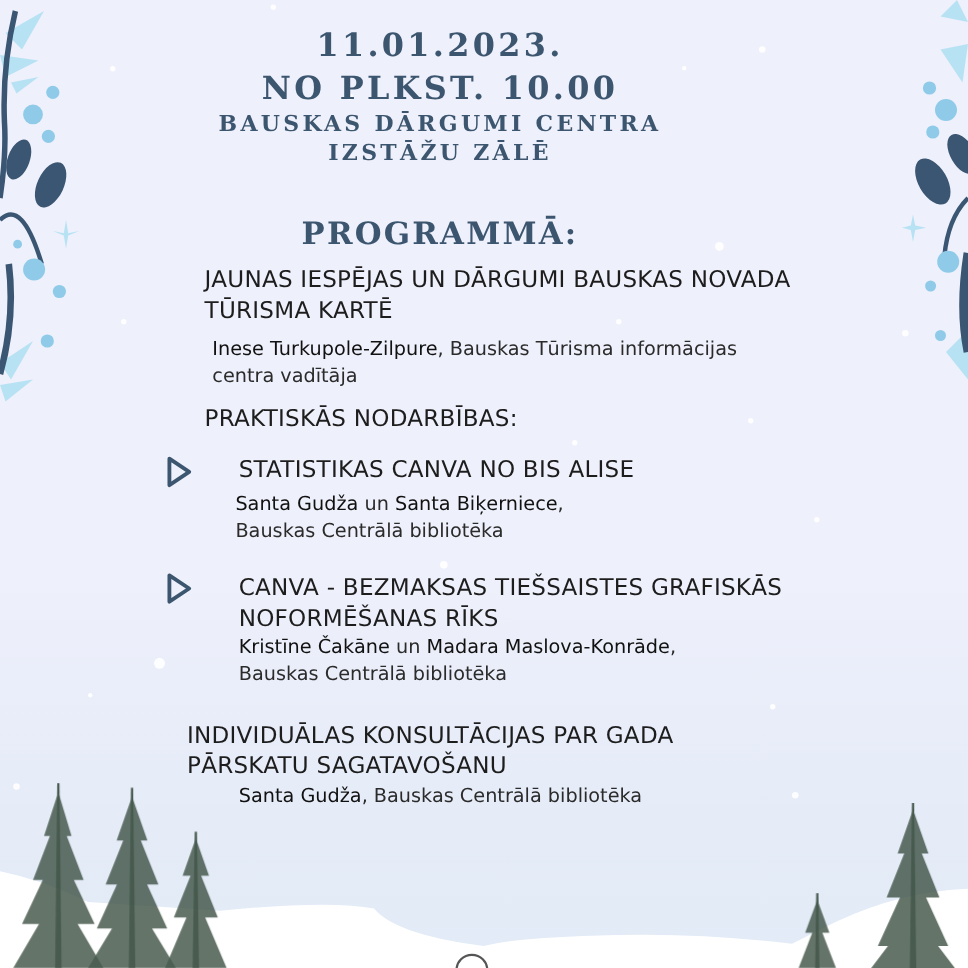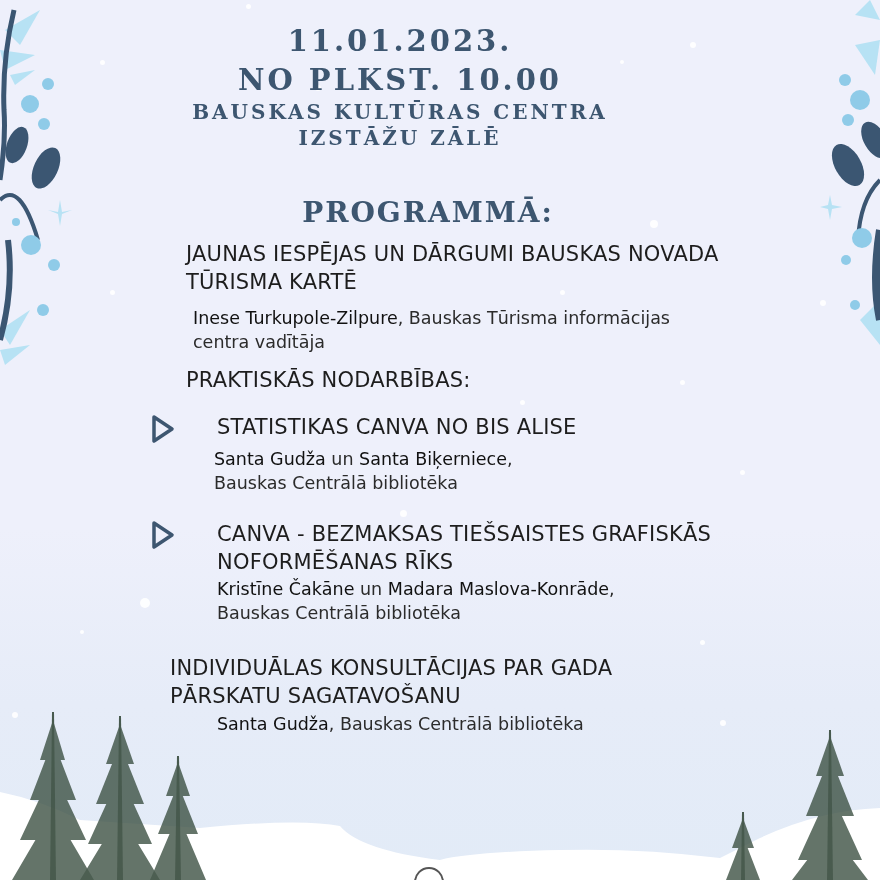--- a/index.html
+++ b/index.html
@@ -8,21 +8,21 @@
     background: linear-gradient(180deg, #eef0fb 0%, #eef0fb 60%, #e6ecf8 80%, #e2ebf7 100%);
     font-family: "DejaVu Sans", sans-serif;
   }
   .snow { position:absolute; border-radius:50%; background:#ffffff; opacity:0.9; }
   .header { position:absolute; left:0; width:800px; text-align:center; color:#3d5670;
     font-family:"DejaVu Serif", serif; font-weight:bold; }
   .date { top:24px; font-size:29px; letter-spacing:3px; }
   .time { top:63px; font-size:29px; letter-spacing:3px; }
   .venue1 { top:100px; font-size:20px; letter-spacing:3px; }
   .venue2 { top:126px; font-size:20px; letter-spacing:3px;text-align:center; }
-  .prog-title { top:196px; font-size:28px; letter-spacing:2px;margin-left:28px; }
+  .prog-title { top:196px; font-size:28px; letter-spacing:2px; }
   .item { position:absolute; color:#1d1d1d; }
   .item-title { font-size:21px; line-height:28px; letter-spacing:0.2px;margin-left:36px; }
   .item-sub { font-size:17.5px; line-height:24px; color:#2b2b2b; }
   .item-sub b { font-weight:normal; color:#111; }
   .tri { position:absolute; width:26px; height:30px; }
 </style>
 </head>
 <body>
 
 <div>
@@ -87,21 +87,21 @@
       <circle cx="68" cy="120" r="6"></circle>
     <circle cx="82" cy="238" r="10"></circle>
       <circle cx="66" cy="260" r="5"></circle>
       <circle cx="75" cy="305" r="5"></circle>
   </g>
   <path d="M50 195 L52 205 L62 207 L52 209 L50 220 L48 209 L40 207 L48 205 Z" fill="#b7e2f4"></path>
 </svg>
 
 <div class="header date">11.01.2023.</div>
 <div class="header time">NO PLKST. 10.00</div>
-<div class="header venue1">BAUSKAS KULTŪRAS CENTRA</div>
+<div class="header venue1">BAUSKAS DĀRGUMI CENTRA</div>
 <div class="header venue2">IZSTĀŽU ZĀLĒ</div>
 <div class="header prog-title">PROGRAMMĀ:</div>
 
 <div class="item" style="left:150px;top:240px">
   <div class="item-title">JAUNAS IESPĒJAS UN DĀRGUMI BAUSKAS NOVADA</div>
   <div class="item-title">TŪRISMA KARTĒ</div>
   <div class="item-sub" style="margin-left:43px;margin-top:10px">
     <span><b>Inese Turkupole-Zilpure</b><span>, Bauskas Tūrisma informācijas</span></span><br>
     <span>centra vadītāja</span>
   </div>

